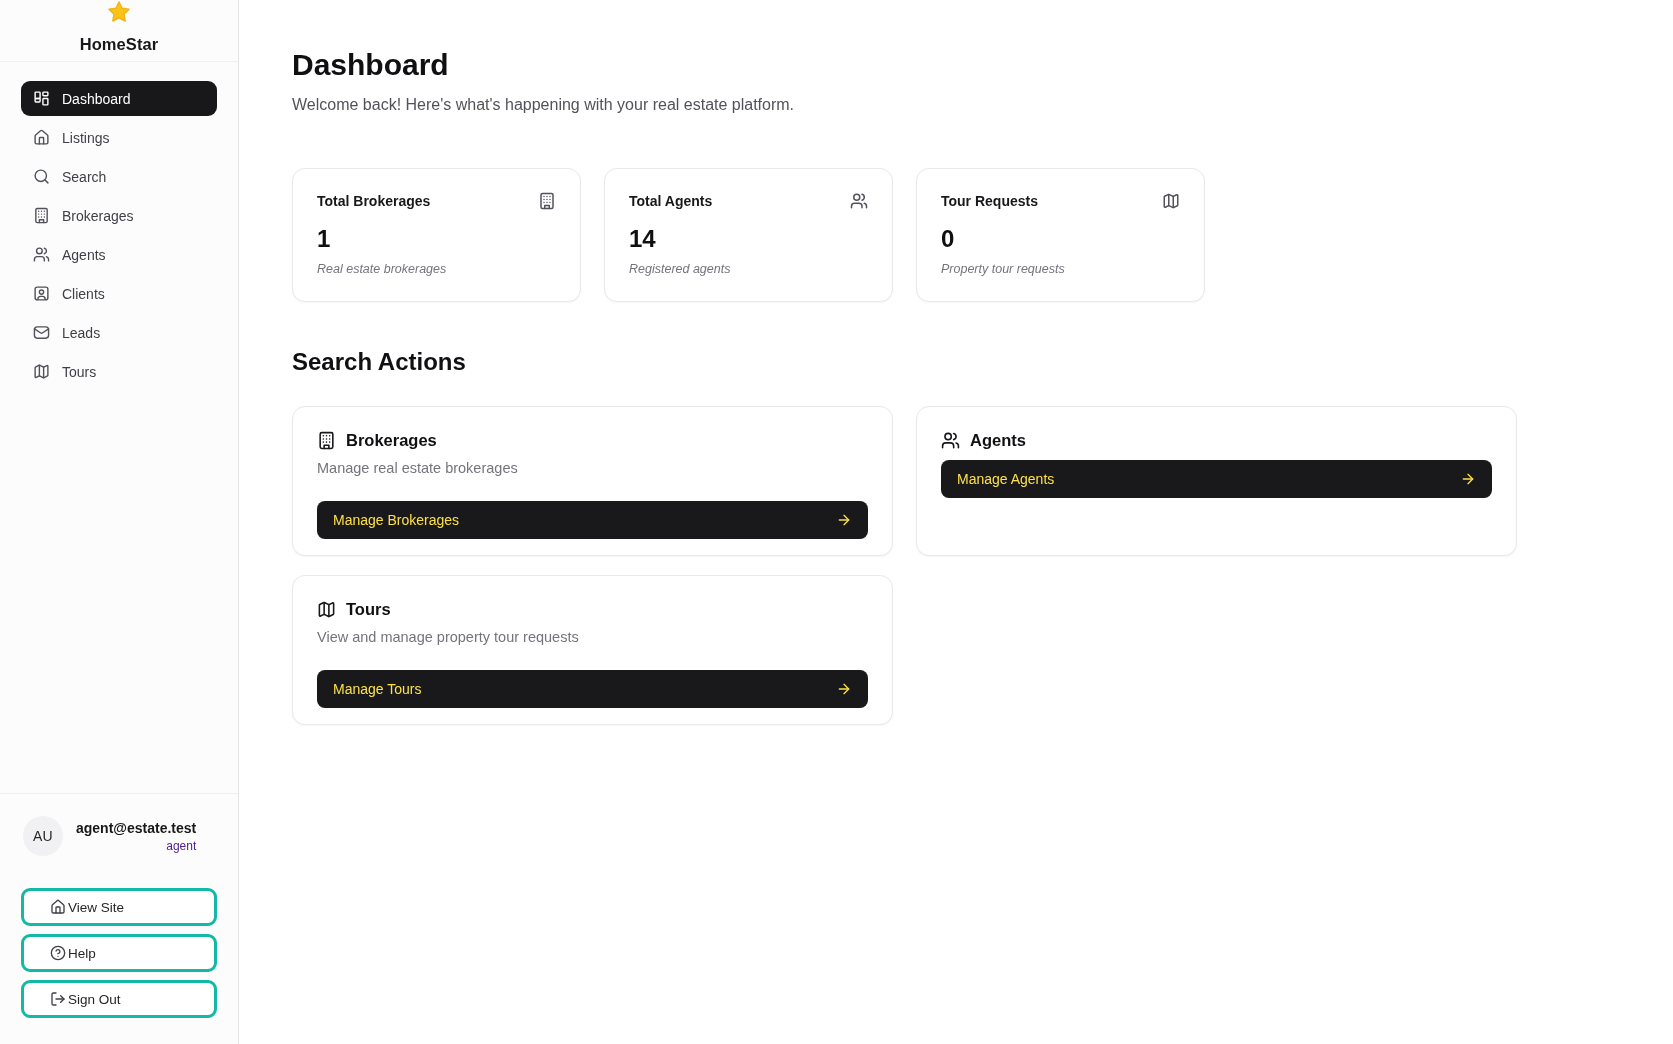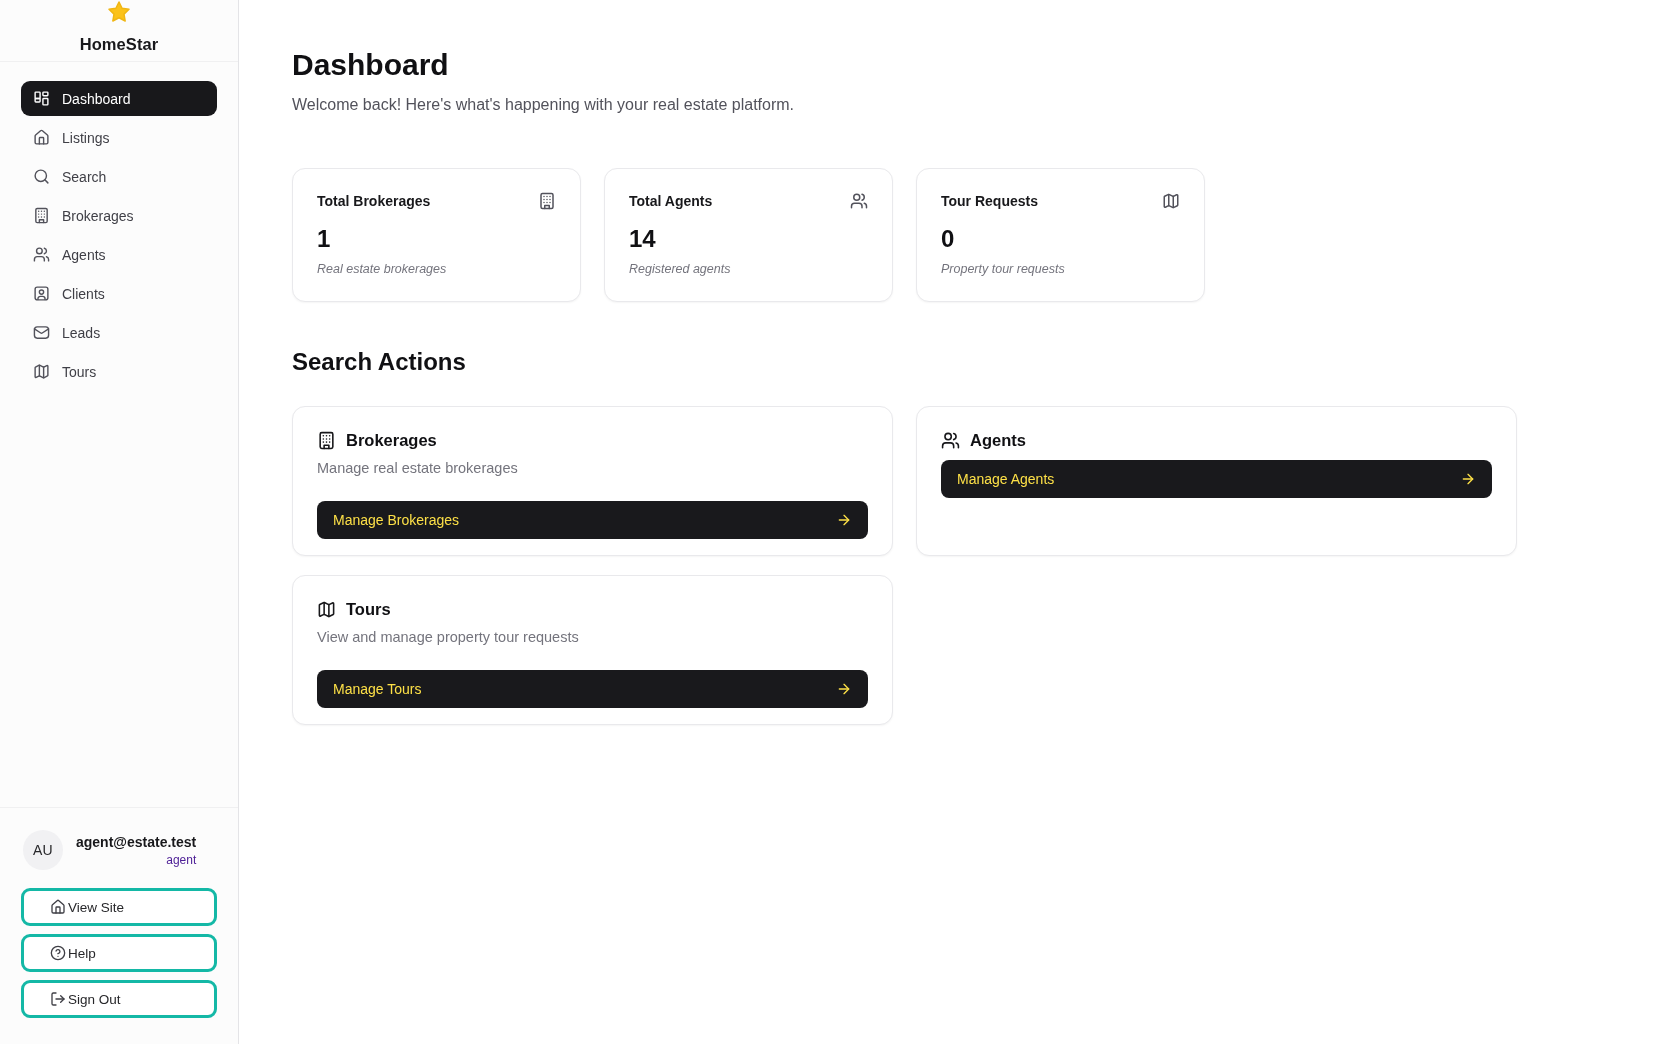--- a/index.html
+++ b/index.html
@@ -50,21 +50,21 @@
     cursor: pointer;
   }
   .nav-item .nav-icon { color: #52525b; }
   .nav-item.active { background: #18181b; color: #ffffff; }
   .nav-item.active .nav-icon { color: #ffffff; }
 
   .sidebar-footer {
     border-top: 1px solid #f0f0f1;
     padding: 22px 21px 26px 21px;
   }
-  .user-row { display: flex; align-items: center; gap: 13px; margin-bottom: 18px; padding-left: 2px; }
+  .user-row { display: flex; align-items: center; gap: 13px; margin-bottom: 32px; padding-left: 2px; }
   .avatar {
     width: 40px; height: 40px; border-radius: 50%;
     background: #f1f1f3; color: #27272a;
     display: flex; align-items: center; justify-content: center;
     font-size: 14px; letter-spacing: .2px;
   }
   .user-email { font-size: 14px; font-weight: 600; color: #18181b; margin-bottom: 3px; }
   .user-role { font-size: 12px; color: #4c1d95; text-align: right; }
   .footer-btn {
     width: 100%;

